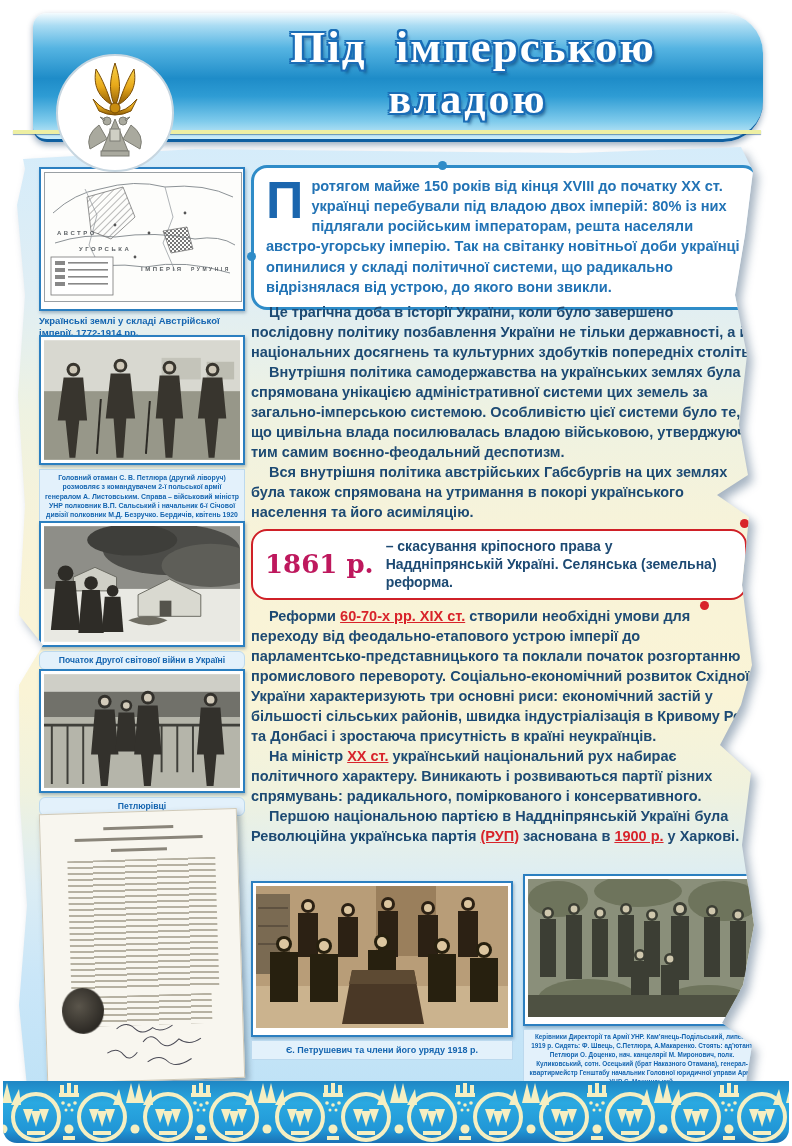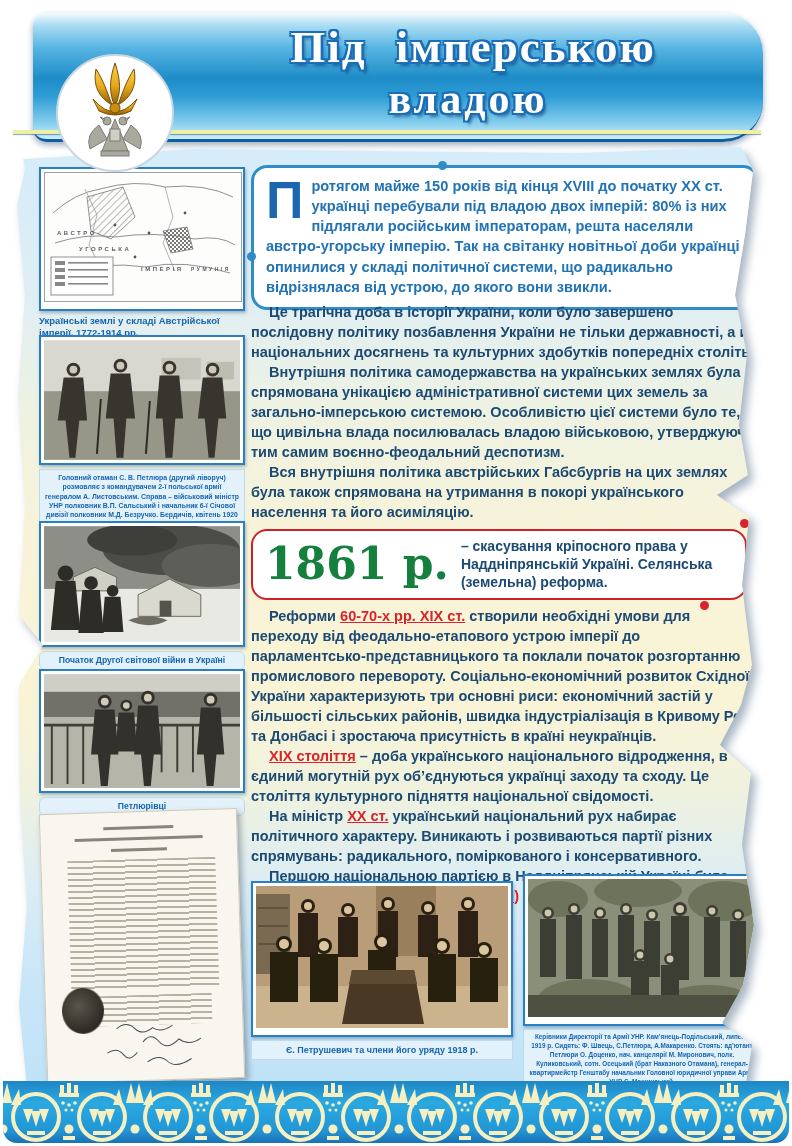--- a/index.html
+++ b/index.html
@@ -45,21 +45,21 @@
     padding:8px 12px 10px 12px;color:#2273b5;font-weight:bold;font-size:14.6px;line-height:1.38;}
   .dropcap{float:left;font-size:52px;line-height:.82;color:#1b66ae;font-weight:bold;margin:3px 8px 0 0;}
   .dot{position:absolute;width:9px;height:9px;border-radius:50%;}
   .dot-blue{background:#2f8cc8;}
   .dot-red{background:#d8232a;}
   .textcol{position:absolute;left:236px;top:157px;width:506px;color:#1d4a73;font-weight:bold;font-size:14.5px;line-height:20px;}
   .textcol p{margin:0;text-indent:18px;}
   .red{color:#d8232a;text-decoration:underline;}
   .callout{position:relative;margin:7px 10px 6px 0;border:2.5px solid #cf2027;border-radius:16px;background:#ffffff;
     display:flex;align-items:center;padding:6px 12px;}
-  .callout-year{font-family:"DejaVu Serif","Liberation Serif",serif;font-weight:bold;color:#15803d;font-size:44px;white-space:nowrap;margin-right:12px;}
+  .callout-year{font-family:"DejaVu Serif","Liberation Serif",serif;font-weight:bold;color:#be185d;font-size:26px;white-space:nowrap;margin-right:12px;}
   .callout-text{font-size:14px;line-height:1.3;color:#1d4a73;text-indent:0;}
   
   .bphoto-left{position:absolute;left:236px;top:736px;width:262px;}
   .bphoto-right{position:absolute;left:508px;top:729px;width:238px;}
   .bcap{margin-top:3px;background:#e3f1fb;border:1px solid #bcd9ee;color:#1565b0;font-weight:bold;text-align:center;}
   .bcap-left{font-size:9px;padding:4px 2px;}
   .bcap-right{font-size:6.4px;line-height:1.4;padding:3px 3px;}
   
   .band{position:absolute;left:0;bottom:0;width:786px;height:62px;
     background:linear-gradient(180deg,#1f86c4 0%,#2aa9e1 35%,#2196d6 80%,#1a71b4 100%);}
@@ -276,23 +276,20 @@
         <span class="callout-year">1861 р.</span>
         <span class="callout-text">– скасування кріпосного права у Наддніпрянській Україні. Селянська (земельна) реформа.</span>
         <span class="dot dot-red" style="right:-4px;top:-12px;"></span>
         <span class="dot dot-red" style="right:36px;bottom:-12px;"></span>
       </div>
 
       <p>
         <span>Реформи </span><span class="red">60-70-х рр. XIX ст.</span><span> створили необхідні умови для переходу від феодально-етапового устрою імперії до парламентсько-представницького та поклали початок розгортанню промислового перевороту. Соціально-економічний розвиток Східної України характеризують три основні риси: економічний застій у більшості сільських районів, швидка індустріалізація в Кривому Розі та Донбасі і зростаюча присутність в країні неукраїнців.</span>
       </p>
       <p>
-        <span class="red">XIX століття</span><span> – доба українського національного відродження, в єдиний могутній рух об’єднуються українці заходу та сходу. Це століття культурного підняття національної свідомості.</span>
-      </p>
-      <p>
         <span>На міністр </span><span class="red">XX ст.</span><span> український національний рух набирає політичного характеру. Виникають і розвиваються партії різних спрямувань: радикального, поміркованого і консервативного.</span>
       </p>
       <p>
         <span>Першою національною партією в Наддніпрянській Україні була Революційна українська партія </span><span class="red">(РУП)</span><span> заснована в </span><span class="red">1900 р.</span><span> у Харкові.</span>
       </p>
     </div>
 
     <div class="bphoto-left">
       <div class="frame">
         <svg viewBox="0 0 252 142" width="252" height="142">

